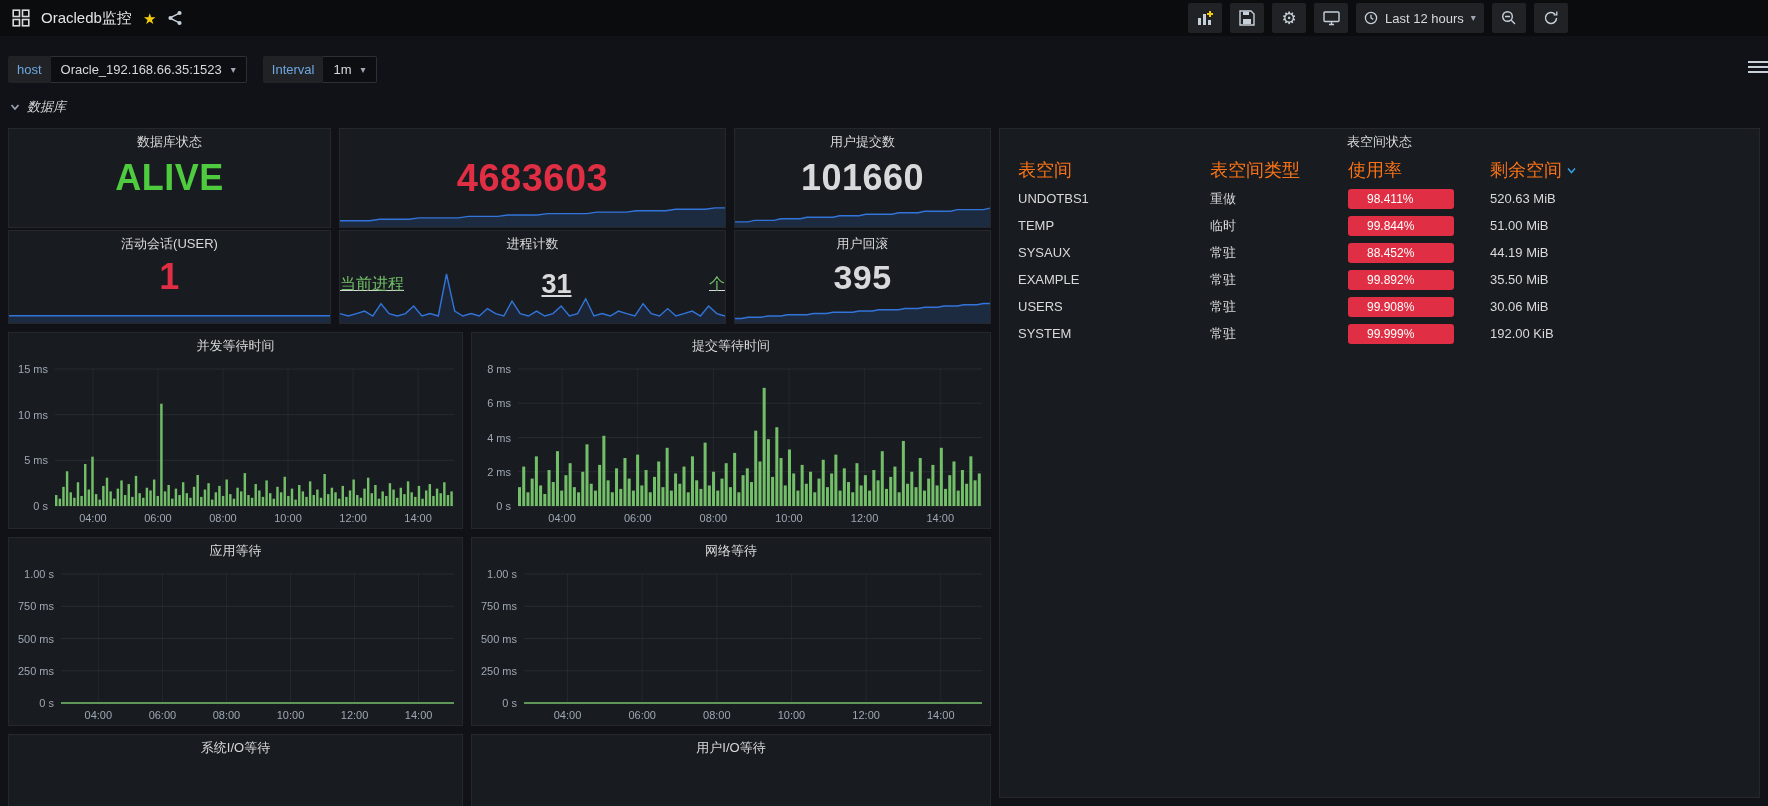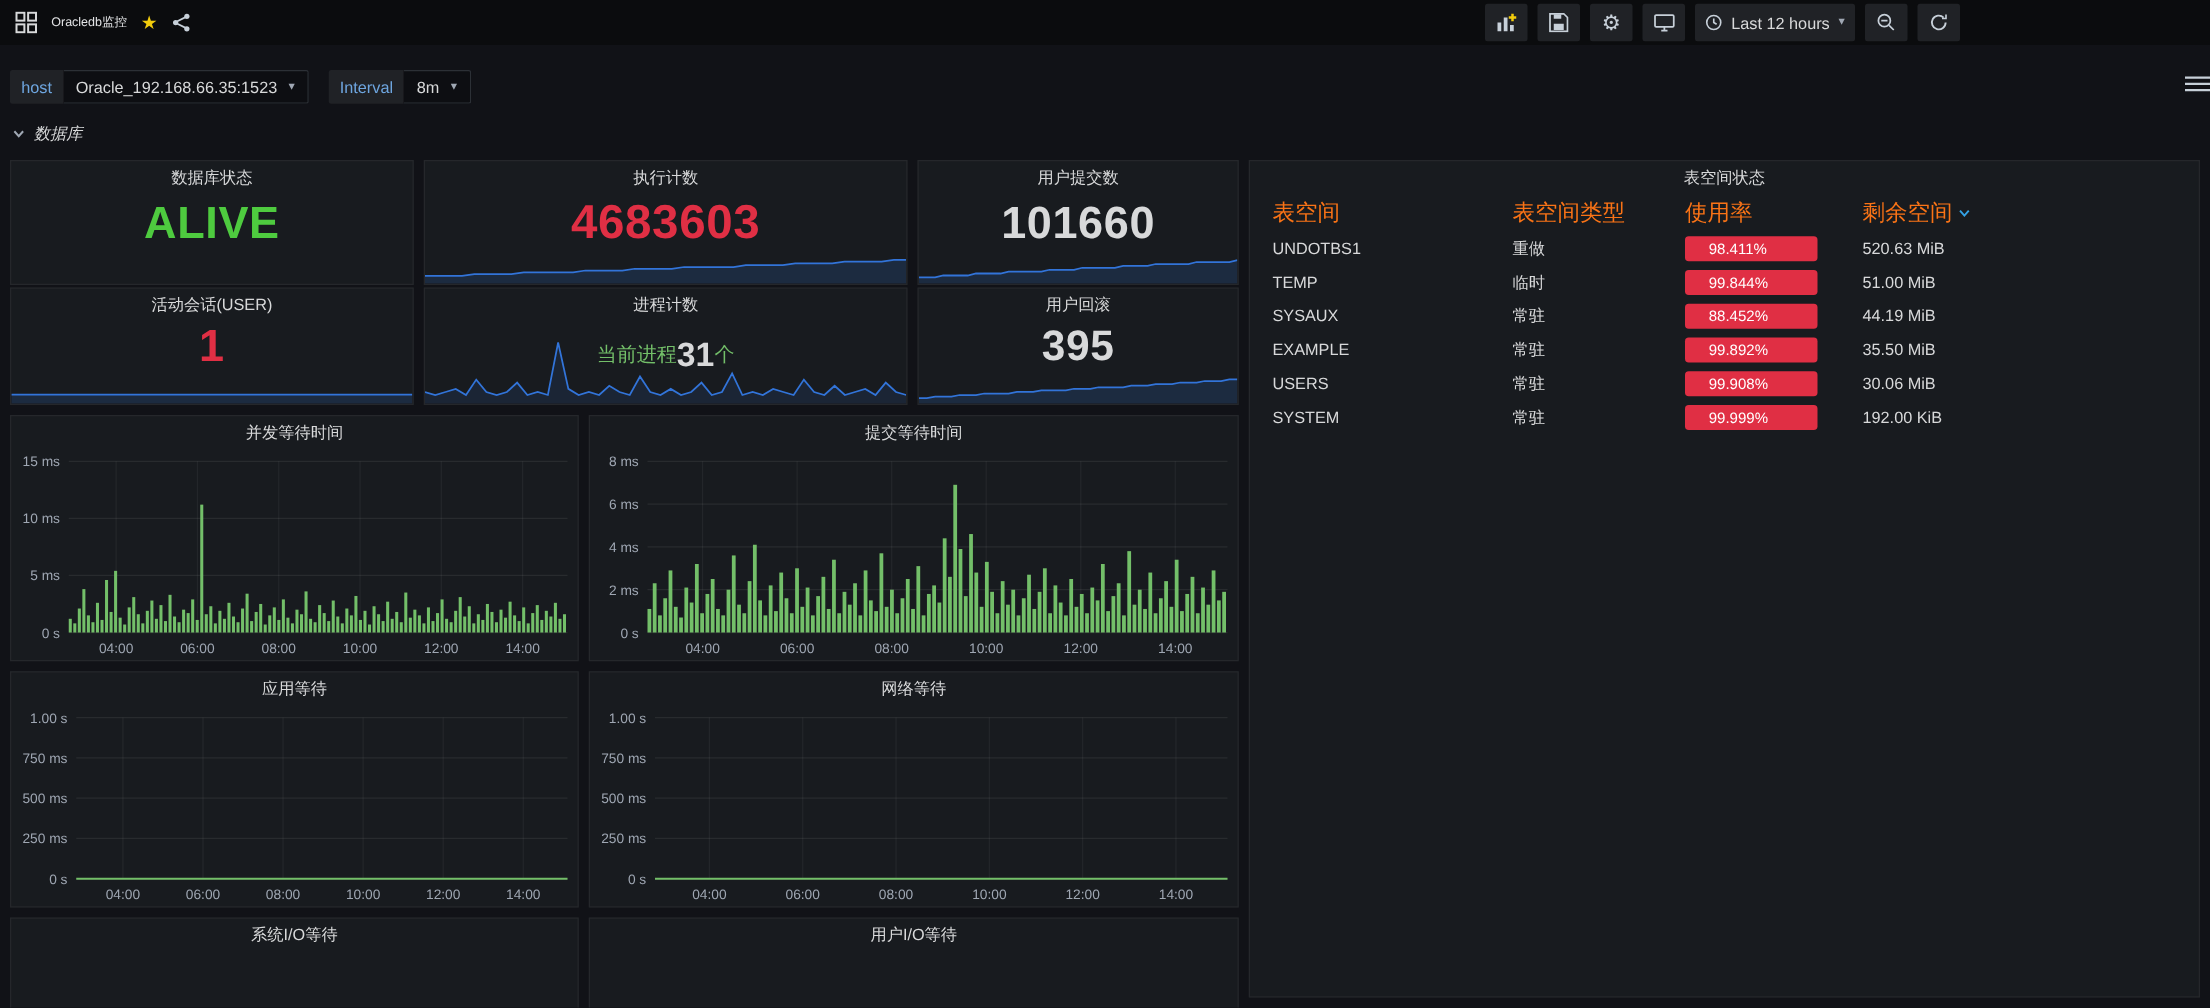--- a/index.html
+++ b/index.html
@@ -4,21 +4,21 @@
 <style>
   html,body{margin:0;padding:0;}
   body{
     width:1768px;height:806px;overflow:hidden;position:relative;
     background:#111217;color:#d8d9da;
     font-family:"Liberation Sans","DejaVu Sans",sans-serif;
   }
   
   .navbar{position:absolute;left:0;top:0;width:1768px;height:36px;background:#0b0c0e;}
   .nav-left{position:absolute;left:12px;top:0;height:36px;display:flex;align-items:center;gap:11px;}
-  .dash-title{font-size:10px;color:#e3e4e6;}
+  .dash-title{font-size:15px;color:#e3e4e6;}
   .star{color:#f2cc0c;font-size:15px;line-height:1;cursor:pointer;}
   .icon-btn{display:flex;align-items:center;justify-content:center;cursor:pointer;}
   .nav-right{position:absolute;left:1188px;top:3px;display:flex;gap:8px;align-items:center;}
   .nbtn{height:30px;min-width:34px;background:#202226;border-radius:2px;display:flex;align-items:center;
         justify-content:center;cursor:pointer;padding:0 8px;box-sizing:border-box;color:#c7d0d9;gap:7px;}
   .tp-text{font-size:13px;color:#d8d9da;white-space:nowrap;}
   .caret{font-size:10px;color:#9fa7b3;line-height:1;}
   
   .submenu{position:absolute;top:56px;left:8px;display:flex;align-items:center;gap:16px;}
   .var{display:flex;height:27px;cursor:pointer;}
@@ -33,21 +33,21 @@
   
   .panel{position:absolute;background:#181b1f;border:1px solid #25272b;box-sizing:border-box;}
   .ptitle{height:26px;display:flex;align-items:center;justify-content:center;gap:4px;
           font-size:13px;font-weight:500;color:#d8d9da;cursor:pointer;}
   .stat{position:absolute;left:0;right:0;top:24px;bottom:24px;display:flex;align-items:center;
         justify-content:center;font-weight:700;font-size:36px;letter-spacing:0.5px;}
   .spark{position:absolute;left:0;right:0;bottom:0;overflow:hidden;}
   .spark.h26{height:26px;} .spark.h22{height:22px;} .spark.h58{height:58px;}
   .chart-body{position:absolute;left:0;right:0;top:26px;bottom:0;cursor:crosshair;overflow:hidden;}
   .proc-overlay{position:absolute;left:0;right:0;top:28px;bottom:14px;display:flex;align-items:center;
-                justify-content:center;z-index:2;}
+                justify-content:space-between;z-index:2;text-decoration:underline;}
   .proc-label,.proc-unit{color:#73bf69;font-size:16px;}
   .proc-value{color:#d8d9da;font-size:27px;font-weight:700;}
   
   .tsp-head,.trow{display:grid;grid-template-columns:192px 138px 142px 1fr;padding:0 18px;align-items:center;}
   .tsp-head{height:30px;font-size:18px;color:#f97316;text-align:center;}
   .tsp-head .hcell{cursor:pointer;display:flex;align-items:center;gap:5px;}
   .trow{height:27px;font-size:13px;color:#d8d9da;}
   .badge{display:inline-flex;align-items:center;width:106px;height:20px;background:#e02f44;color:#fff;
          font-size:12px;padding-left:19px;border-radius:3px;box-sizing:border-box;}
   svg{display:block;}
@@ -128,21 +128,21 @@
   <div class="var">
     <span class="var-label">host</span>
     <span class="var-value">
       <span>Oracle_192.168.66.35:1523</span>
       <span class="caret">▾</span>
     </span>
   </div>
   <div class="var">
     <span class="var-label">Interval</span>
     <span class="var-value">
-      <span>8m</span>
+      <span>1m</span>
       <span class="caret">▾</span>
     </span>
   </div>
 </div>
 <span class="burger">
   <svg width="20" height="14" viewBox="0 0 20 14" stroke="#c7d0d9" stroke-width="1.8">
       <path d="M0 2h20M0 7h20M0 12h20"></path>
     </svg>
 </span>
 
@@ -152,21 +152,20 @@
     </svg>
   <span>数据库</span>
 </div>
 
 <div class="panel" style="left:8px;top:128px;width:323px;height:100px;">
   <div class="ptitle">数据库状态</div>
   <div class="stat" style="color: rgb(78, 203, 63);">ALIVE</div>
 </div>
 
 <div class="panel" style="left:339px;top:128px;width:387px;height:100px;">
-  <div class="ptitle">执行计数</div>
   <div class="stat" style="font-size: 38px; color: rgb(224, 47, 68);">4683603</div>
   <div class="spark h26">
       <svg width="385" height="26">
         <path d="M0.0 19.7L9.9 19.7L19.7 19.7L29.6 19.7L39.5 18.3L49.4 18.3L59.2 18.3L69.1 18.3L79.0 16.9L88.8 16.9L98.7 16.9L108.6 16.9L118.5 16.9L128.3 15.4L138.2 15.4L148.1 15.4L157.9 15.4L167.8 14.0L177.7 14.0L187.6 14.0L197.4 14.0L207.3 12.6L217.2 12.6L227.1 12.6L236.9 12.6L246.8 12.6L256.7 11.1L266.5 11.1L276.4 11.1L286.3 11.1L296.2 9.7L306.0 9.7L315.9 9.7L325.8 9.7L335.6 8.3L345.5 8.3L355.4 8.3L365.3 8.3L375.1 6.9L385.0 6.9L385 26L0 26Z" fill="rgba(50,116,217,0.18)"></path>
         <path d="M0.0 19.7L9.9 19.7L19.7 19.7L29.6 19.7L39.5 18.3L49.4 18.3L59.2 18.3L69.1 18.3L79.0 16.9L88.8 16.9L98.7 16.9L108.6 16.9L118.5 16.9L128.3 15.4L138.2 15.4L148.1 15.4L157.9 15.4L167.8 14.0L177.7 14.0L187.6 14.0L197.4 14.0L207.3 12.6L217.2 12.6L227.1 12.6L236.9 12.6L246.8 12.6L256.7 11.1L266.5 11.1L276.4 11.1L286.3 11.1L296.2 9.7L306.0 9.7L315.9 9.7L325.8 9.7L335.6 8.3L345.5 8.3L355.4 8.3L365.3 8.3L375.1 6.9L385.0 6.9" stroke="#3274d9" fill="none" stroke-width="1.4"></path>
       </svg>
     </div>
 </div>
 
 <div class="panel" style="left:734px;top:128px;width:257px;height:100px;">

